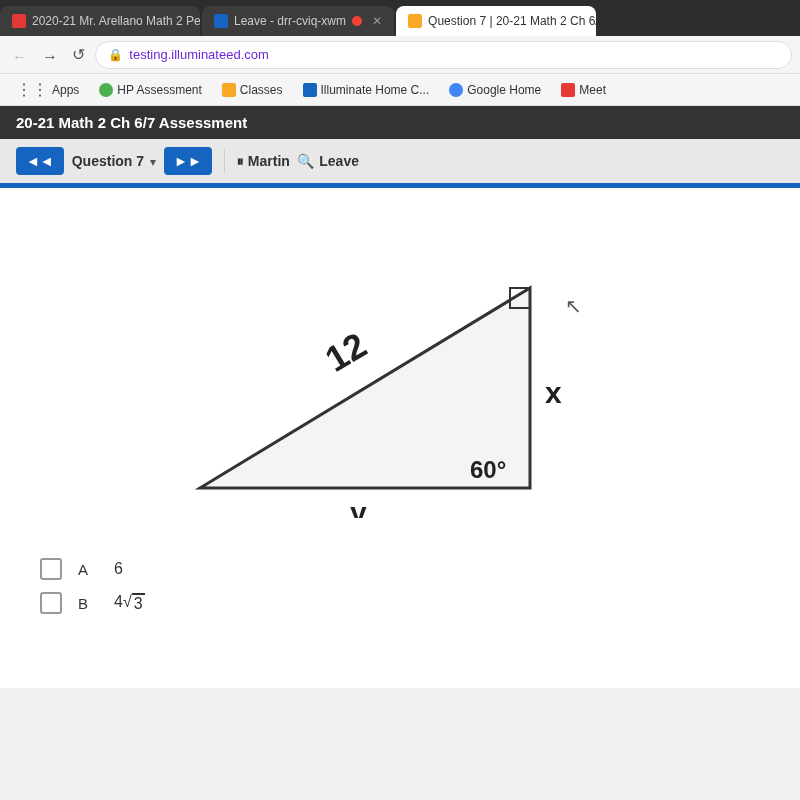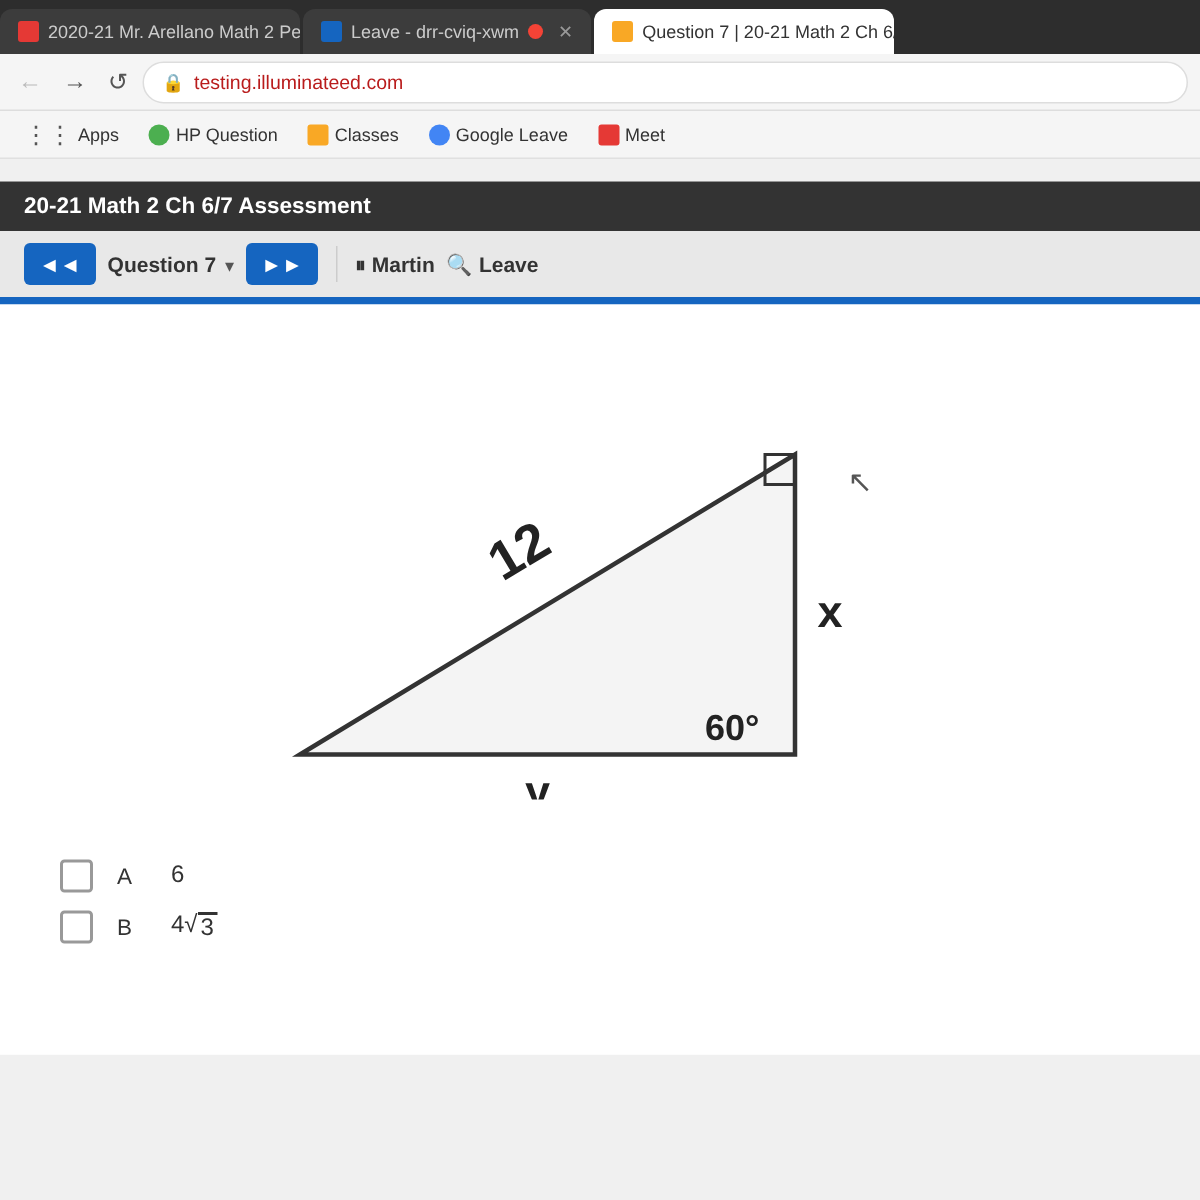--- a/index.html
+++ b/index.html
@@ -104,21 +104,21 @@
       height: 28px;
     }
 
     .lock-icon {
       font-size: 12px;
       color: #555;
     }
 
     .address-text {
       font-size: 13px;
-      color: #b91c1c;
+      color: #6d28d9;
     }
 
     .bookmarks-bar {
       display: flex;
       align-items: center;
       background: #f5f5f5;
       height: 32px;
       padding: 0 8px;
       gap: 4px;
       border-bottom: 1px solid #e0e0e0;
@@ -143,21 +143,20 @@
       border-radius: 2px;
       flex-shrink: 0;
     }
 
     .bm-apps { font-size: 16px; color: #555; }
 
     
     .page-content {
       background: #fff;
       width: 100%;
-      margin-top: 15px;
     }
 
     .assessment-header {
       background: #333;
       color: #fff;
       padding: 8px 16px;
       font-size: 15px;
       font-weight: bold;
     }
 
@@ -334,29 +333,33 @@
     </div>
   </div>
 
   <div class="bookmarks-bar">
     <div class="bookmark-item">
       <span class="bm-apps">⋮⋮</span>
       <span>Apps</span>
     </div>
     <div class="bookmark-item">
       <div class="bookmark-icon" style="background:#4caf50;border-radius:50%;"></div>
-      <span>HP Question</span>
+      <span>HP Assessment</span>
     </div>
     <div class="bookmark-item">
       <div class="bookmark-icon" style="background:#f9a825;"></div>
       <span>Classes</span>
     </div>
     <div class="bookmark-item">
+      <div class="bookmark-icon" style="background:#1565c0;"></div>
+      <span>Illuminate Home C...</span>
+    </div>
+    <div class="bookmark-item">
       <div class="bookmark-icon" style="background:#4285f4;border-radius:50%;"></div>
-      <span>Google Leave</span>
+      <span>Google Home</span>
     </div>
     <div class="bookmark-item">
       <div class="bookmark-icon" style="background:#e53935;"></div>
       <span>Meet</span>
     </div>
   </div>
 </div>
 
 <div class="page-content">
 

